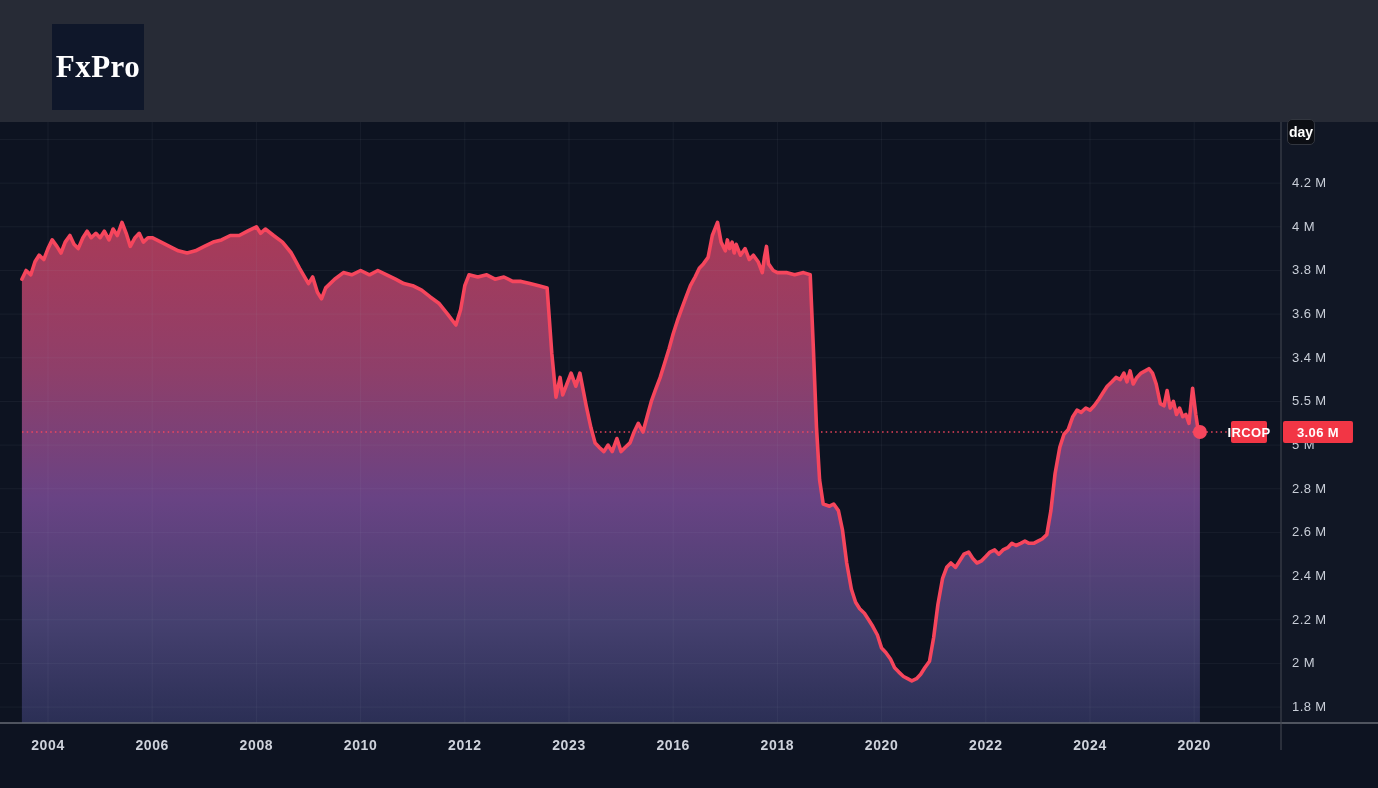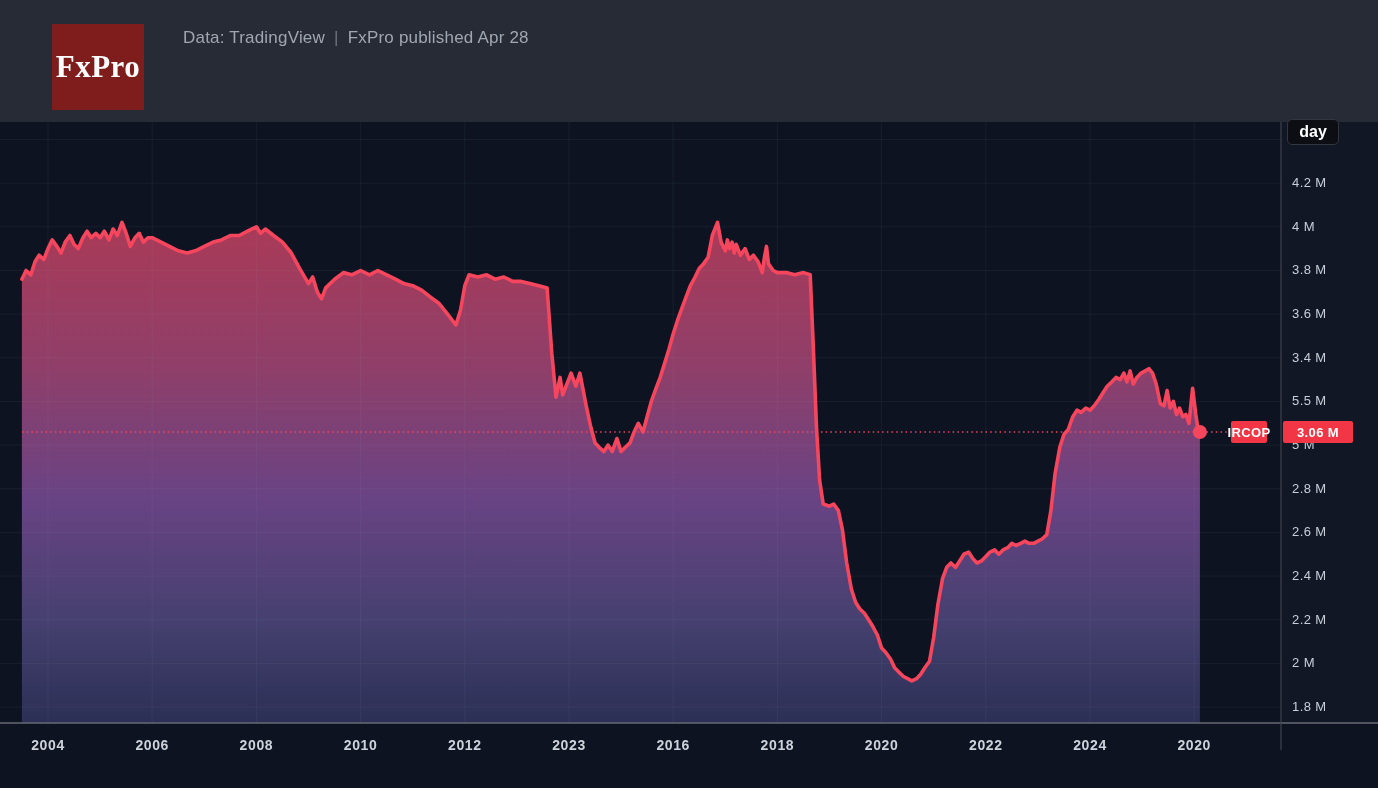--- a/index.html
+++ b/index.html
@@ -2,58 +2,55 @@
 <html><head>
 <meta charset="utf-8">
 <style>
   html,body{margin:0;padding:0;background:#0d1321;}
   body{width:1378px;height:788px;overflow:hidden;position:relative;
        font-family:"Liberation Sans","DejaVu Sans",sans-serif;
        -webkit-font-smoothing:antialiased;}
   
   .header{position:absolute;left:0;top:0;width:1378px;height:122px;background:#272b36;
           display:flex;align-items:center;}
-  .logo{position:absolute;left:52px;top:24px;width:92px;height:86px;background:#7f1d1d;
+  .logo{position:absolute;left:52px;top:24px;width:92px;height:86px;background:#0f172a;
         display:flex;align-items:center;justify-content:center;}
   .logo span{color:#ffffff;font-family:"Liberation Serif","DejaVu Serif",serif;
              font-size:31px;font-weight:700;letter-spacing:.5px;}
   .titles{position:absolute;left:183px;top:28px;}
   .subtitle{font-size:17px;color:#a0a6b1;letter-spacing:.2px;}
   .subtitle .sep{color:#6e747e;margin:0 9px;font-weight:300;}
   .title{margin-top:8px;font-size:31px;font-weight:700;color:#f5f6f8;letter-spacing:.3px;}
   
   .chart{position:absolute;left:0;top:122px;width:1378px;height:666px;background:#0d1321;}
   .y-axis-panel{position:absolute;left:1282px;top:0;width:96px;height:601px;
                 background:rgba(255,255,255,0.018);}
   svg{position:absolute;left:0;top:0;display:block;}
   .ylabel{position:absolute;left:1292px;font-size:13px;color:#c9ced8;letter-spacing:.4px;
           white-space:nowrap;}
   .xlabel{position:absolute;top:615px;transform:translateX(-50%);font-size:14px;
           font-weight:700;color:#ced2db;letter-spacing:.6px;white-space:nowrap;}
-  .day-btn{position:absolute;left:1287px;top:-3px;width:52px;height:26px;background:#0c0e14;
-           border:1px solid #32363f;border-radius:5px;color:#ffffff;font-size:16px;
+  .day-btn{position:absolute;left:1287px;top:-3px;width:28px;height:26px;background:#0c0e14;
+           border:1px solid #32363f;border-radius:5px;color:#ffffff;font-size:14px;
            font-weight:700;display:flex;align-items:center;justify-content:center;
            box-sizing:border-box;}
   .price-sym,.price-val{position:absolute;top:299px;height:22px;background:#f23645;
            color:#ffffff;font-size:13px;font-weight:700;letter-spacing:.4px;
            display:flex;align-items:center;justify-content:center;border-radius:2px;}
   .price-sym{left:1231px;width:36px;}
   .price-val{left:1283px;width:70px;}
 </style>
 </head>
 <body>
 
 <div class="header">
   <div class="logo">
     <span>FxPro</span>
   </div>
   <div class="titles">
-    <div class="subtitle">
-      <span>Data: TradingView</span><span class="sep">|</span><span>FxPro published Apr 28</span>
-    </div>
   </div>
 </div>
 
 <div class="chart">
   <div class="y-axis-panel"></div>
   <svg id="plot-svg" width="1378" height="666">
       <defs>
         <linearGradient id="fillGrad" x1="0" y1="100" x2="0" y2="601" gradientUnits="userSpaceOnUse">
           <stop offset="0%" stop-color="#aa3a57"></stop>
           <stop offset="30%" stop-color="#8e3f6a"></stop>

